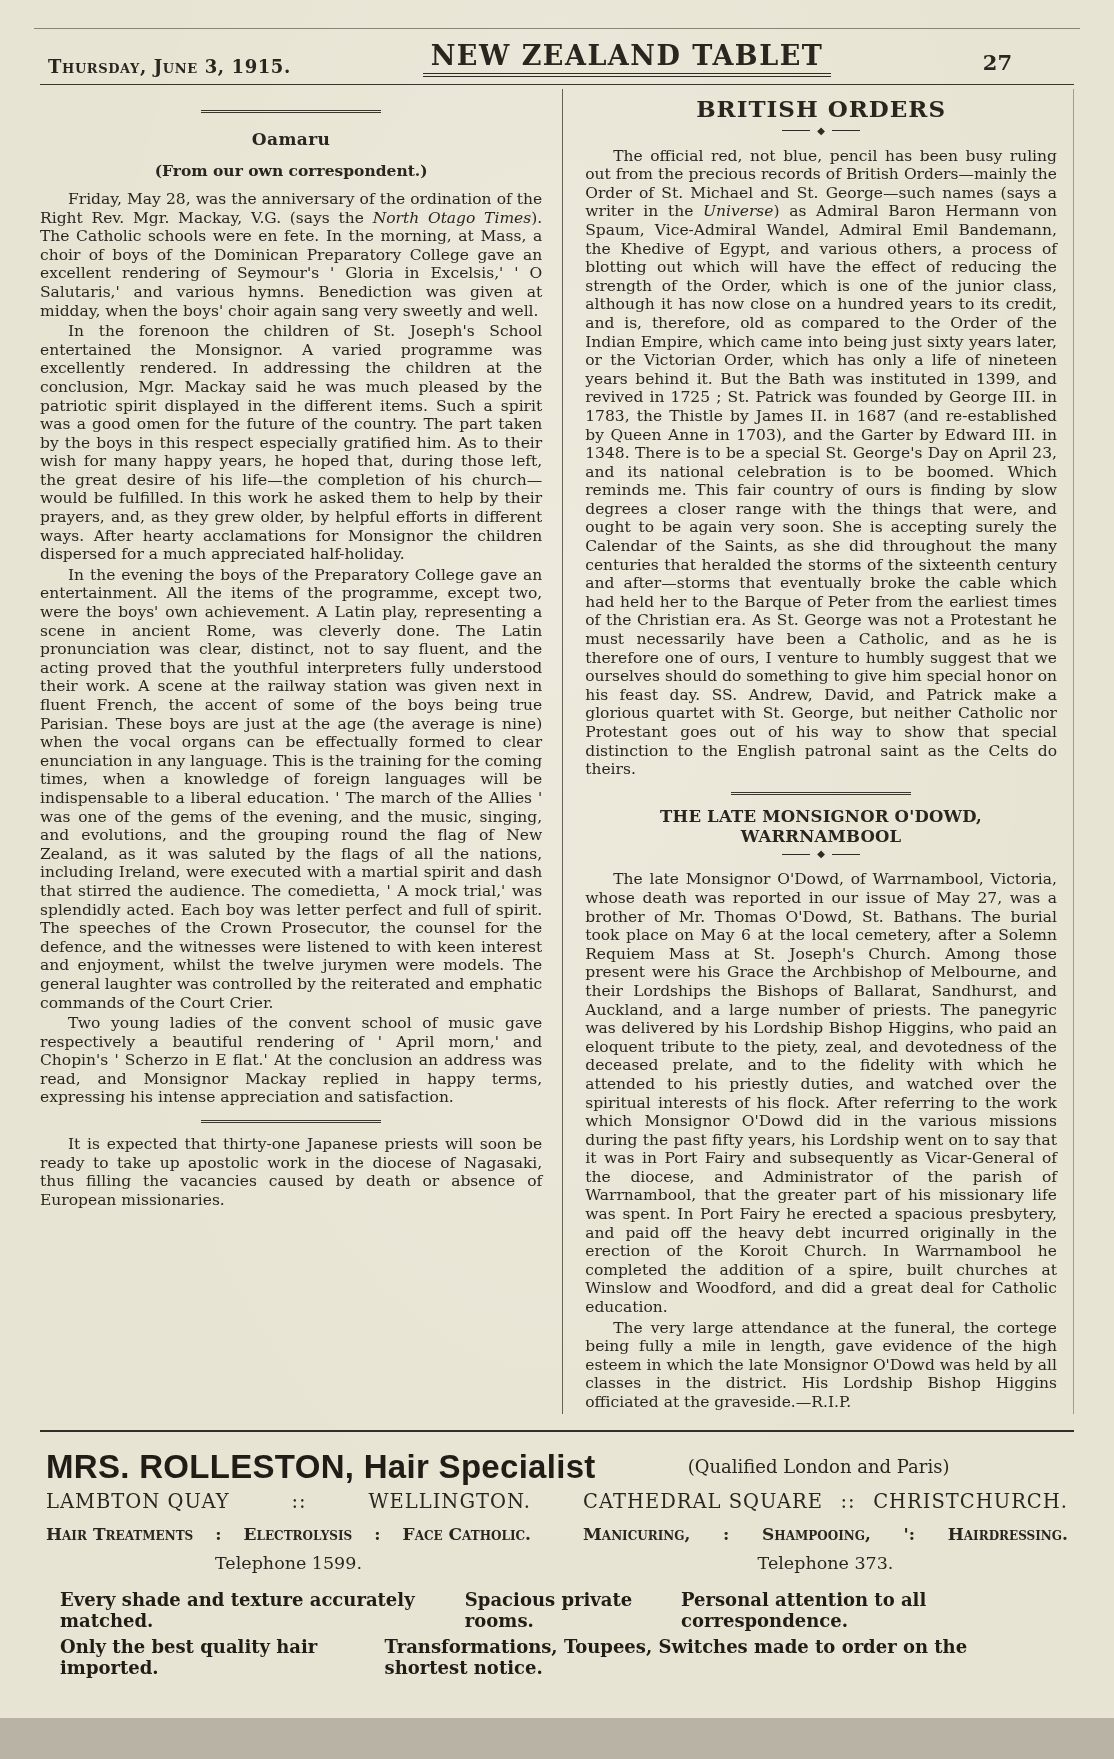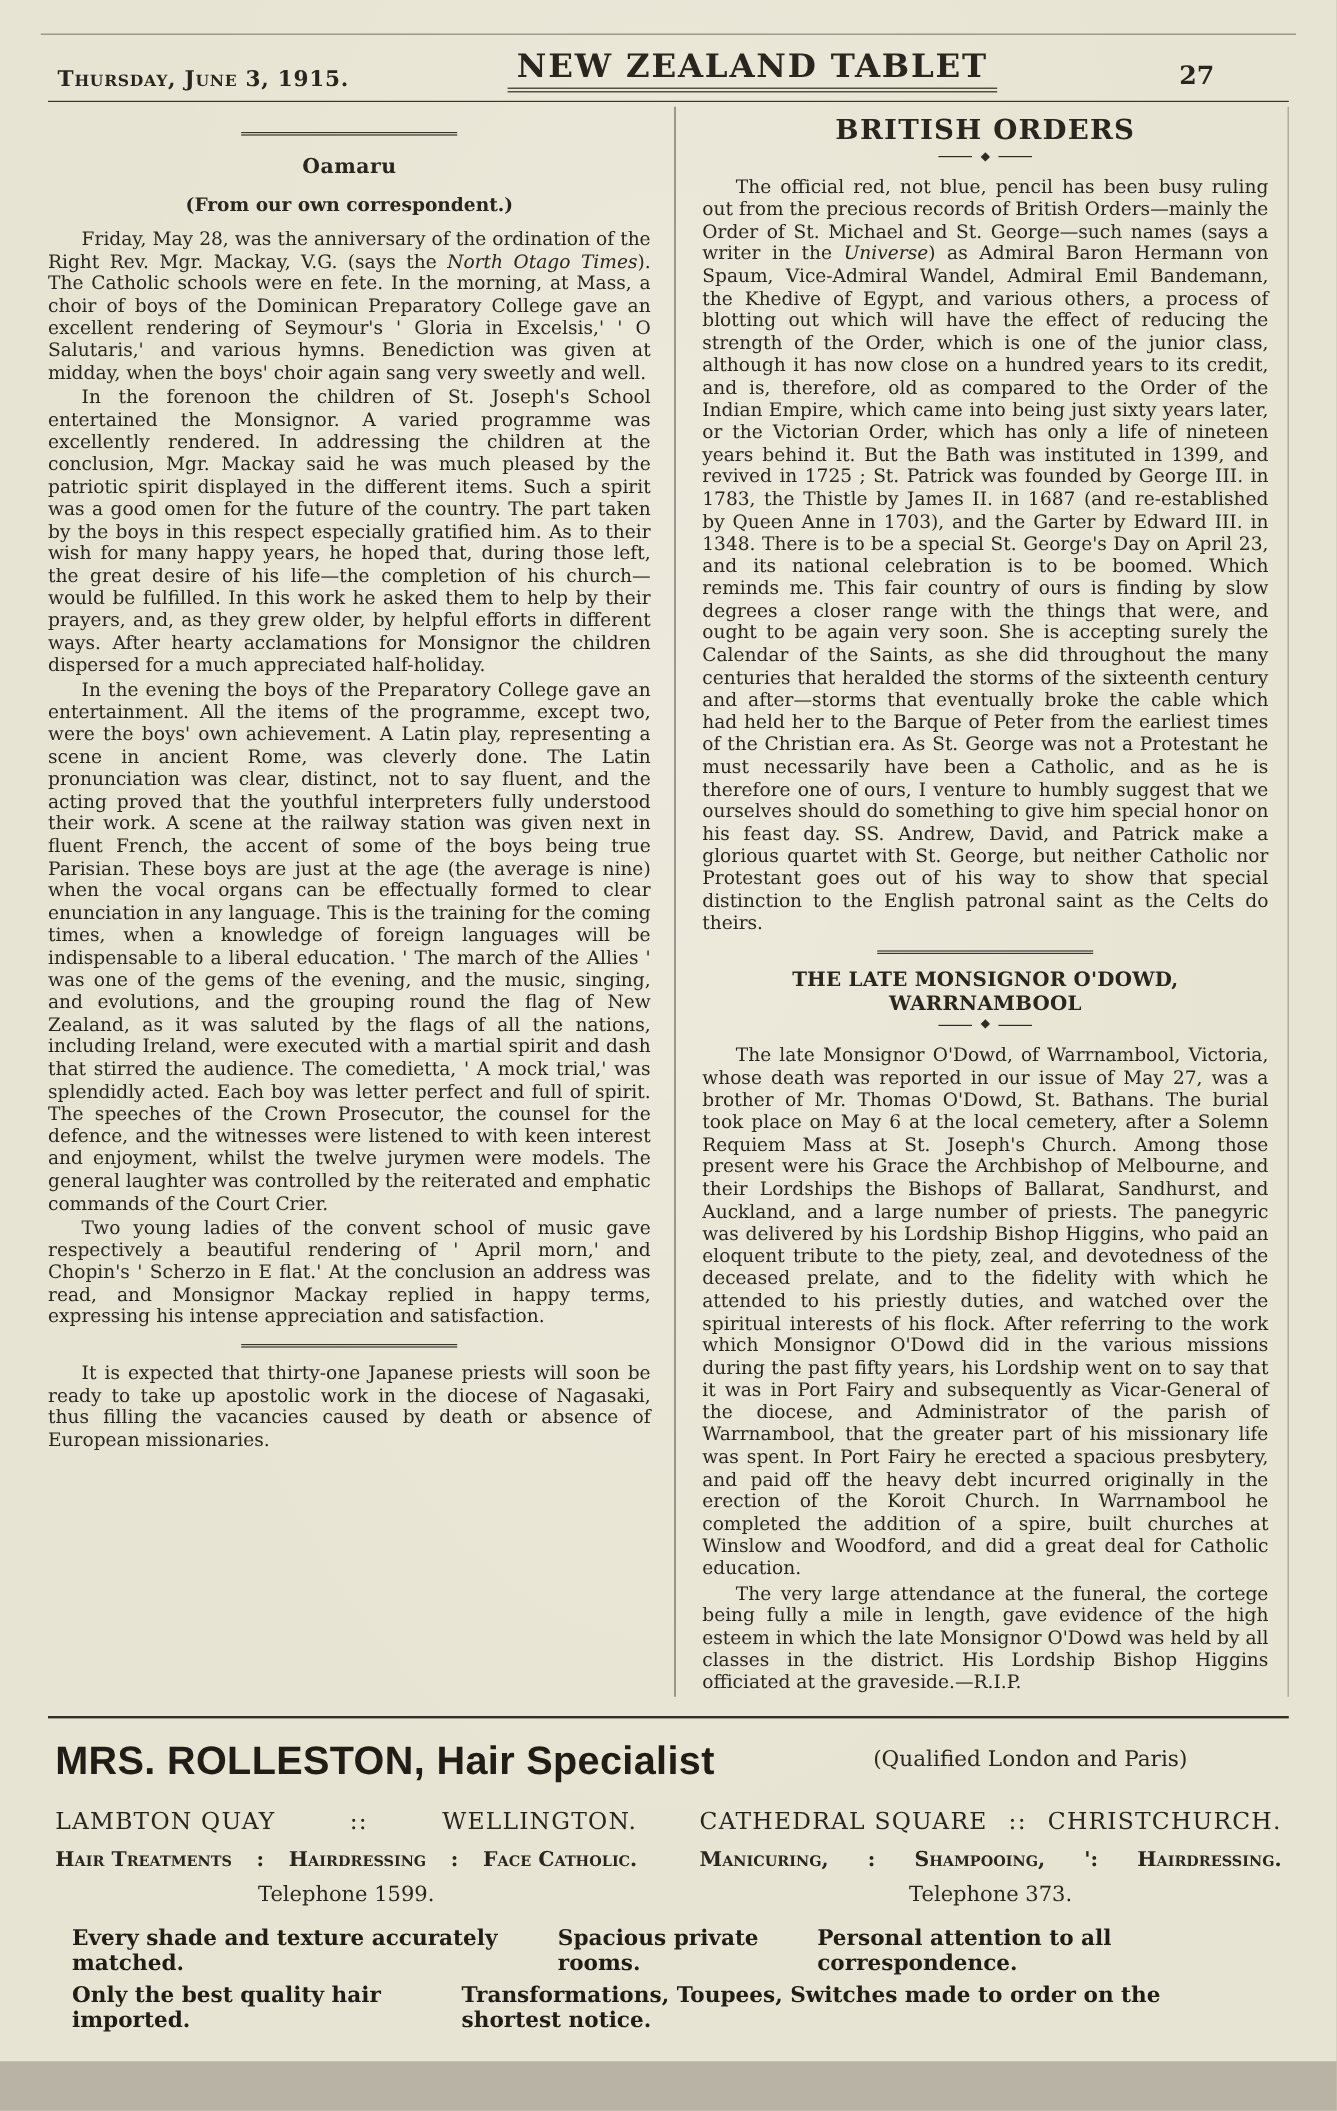--- a/index.html
+++ b/index.html
@@ -71,27 +71,27 @@
     gap: 7px; margin: 3px 0 11px; color: #2f2b22;
   }
   .ornament .orn-line { width: 28px; height: 1px; background: #2f2b22; }
   .ornament .diamond { font-size: 10px; line-height: 1; }
   
   .advert {
     border-top: 2px solid #332f26;
     margin-top: 16px;
     padding: 16px 6px 0 6px;
   }
-  .ad-title-row { display: flex; align-items: center; gap: 40px; }
+  .ad-title-row { display: flex; align-items: center; }
   .ad-title {
     font-family: "Liberation Sans", "DejaVu Sans", sans-serif;
     font-weight: 700; font-size: 33px; letter-spacing: 0.3px; color: #211d16;
   }
   .ad-qual { font-size: 18px; margin-left: 92px; }
-  .ad-grid { display: grid; grid-template-columns: 1fr 1fr; column-gap: 52px; margin-top: 20px; }
+  .ad-grid { display: grid; grid-template-columns: 1fr 1fr; column-gap: 52px; margin-top: 4px; }
   .ad-line { display: flex; justify-content: space-between; align-items: baseline; }
   .ad-line.locations { font-size: 19.5px; letter-spacing: 1px; }
   .ad-line.services { font-variant: small-caps; font-size: 17px; margin-top: 11px; font-weight: 600; }
   .ad-phone { text-align: center; font-size: 17.5px; margin-top: 9px; }
   .ad-footer { margin-top: 16px; font-size: 18px; font-weight: 600; color: #211d16; }
   .ad-footer-line { display: flex; justify-content: space-between; padding: 0 14px; margin-top: 5px; }
 </style>
 </head>
 <body>
 
@@ -158,21 +158,21 @@
     <div class="ad-grid">
       <div class="ad-col">
         <div class="ad-line locations">
           <span>LAMBTON QUAY</span>
           <span>::</span>
           <span>WELLINGTON.</span>
         </div>
         <div class="ad-line services">
           <span>Hair Treatments</span>
           <span>:</span>
-          <span>Hairdressing</span>
+          <span>Electrolysis</span>
           <span>:</span>
           <span>Face Catholic.</span>
         </div>
         <div class="ad-phone">Telephone 1599.</div>
       </div>
 
       <div class="ad-col">
         <div class="ad-line locations">
           <span>CATHEDRAL SQUARE</span>
           <span>::</span>

